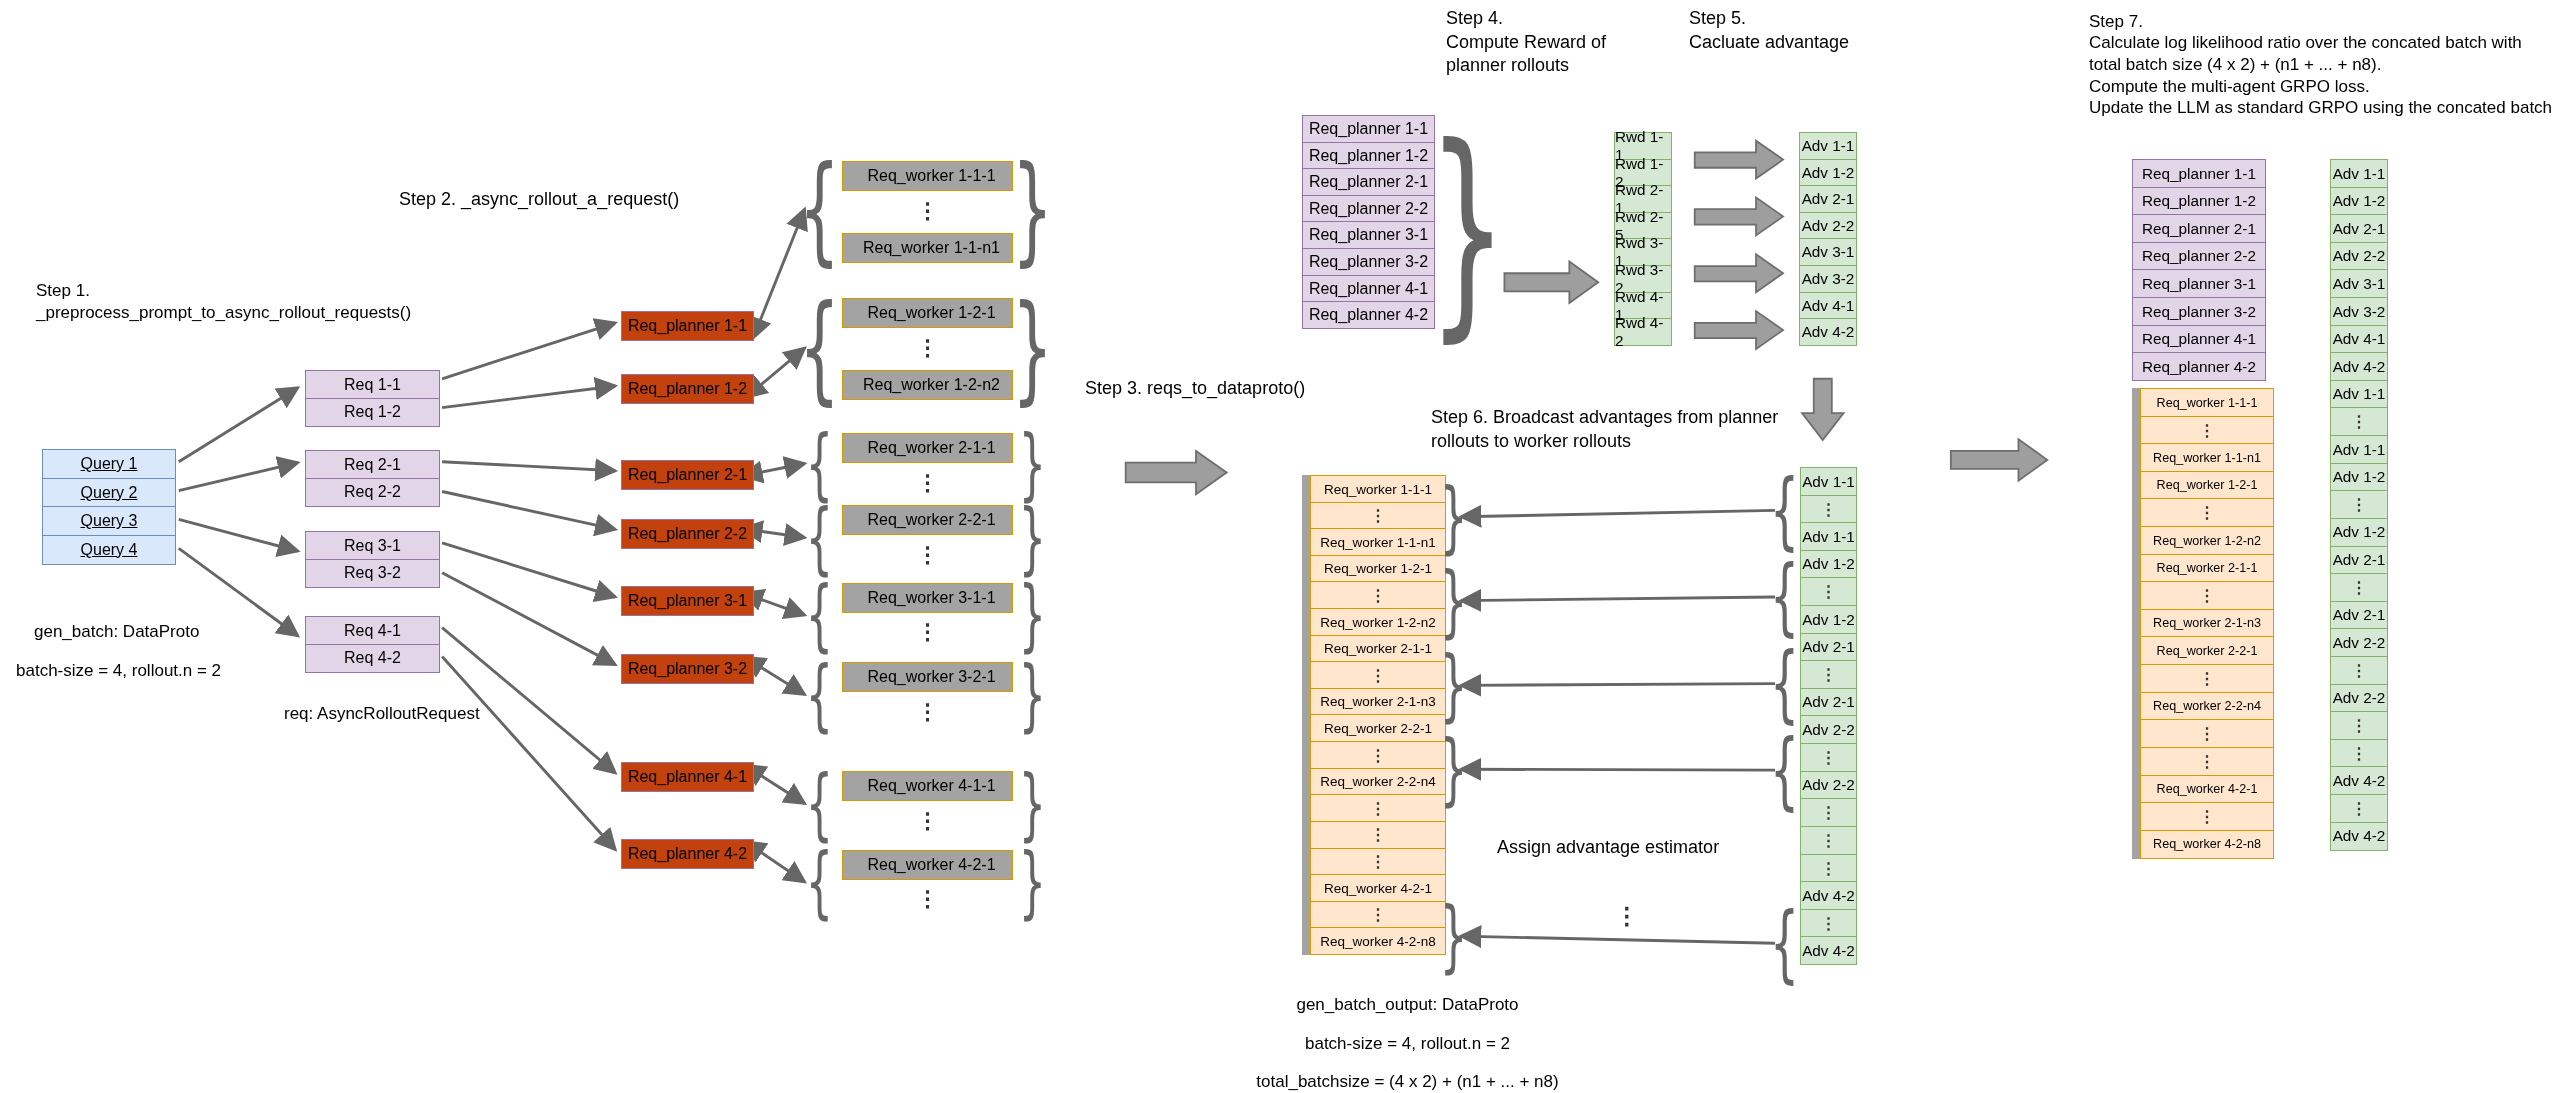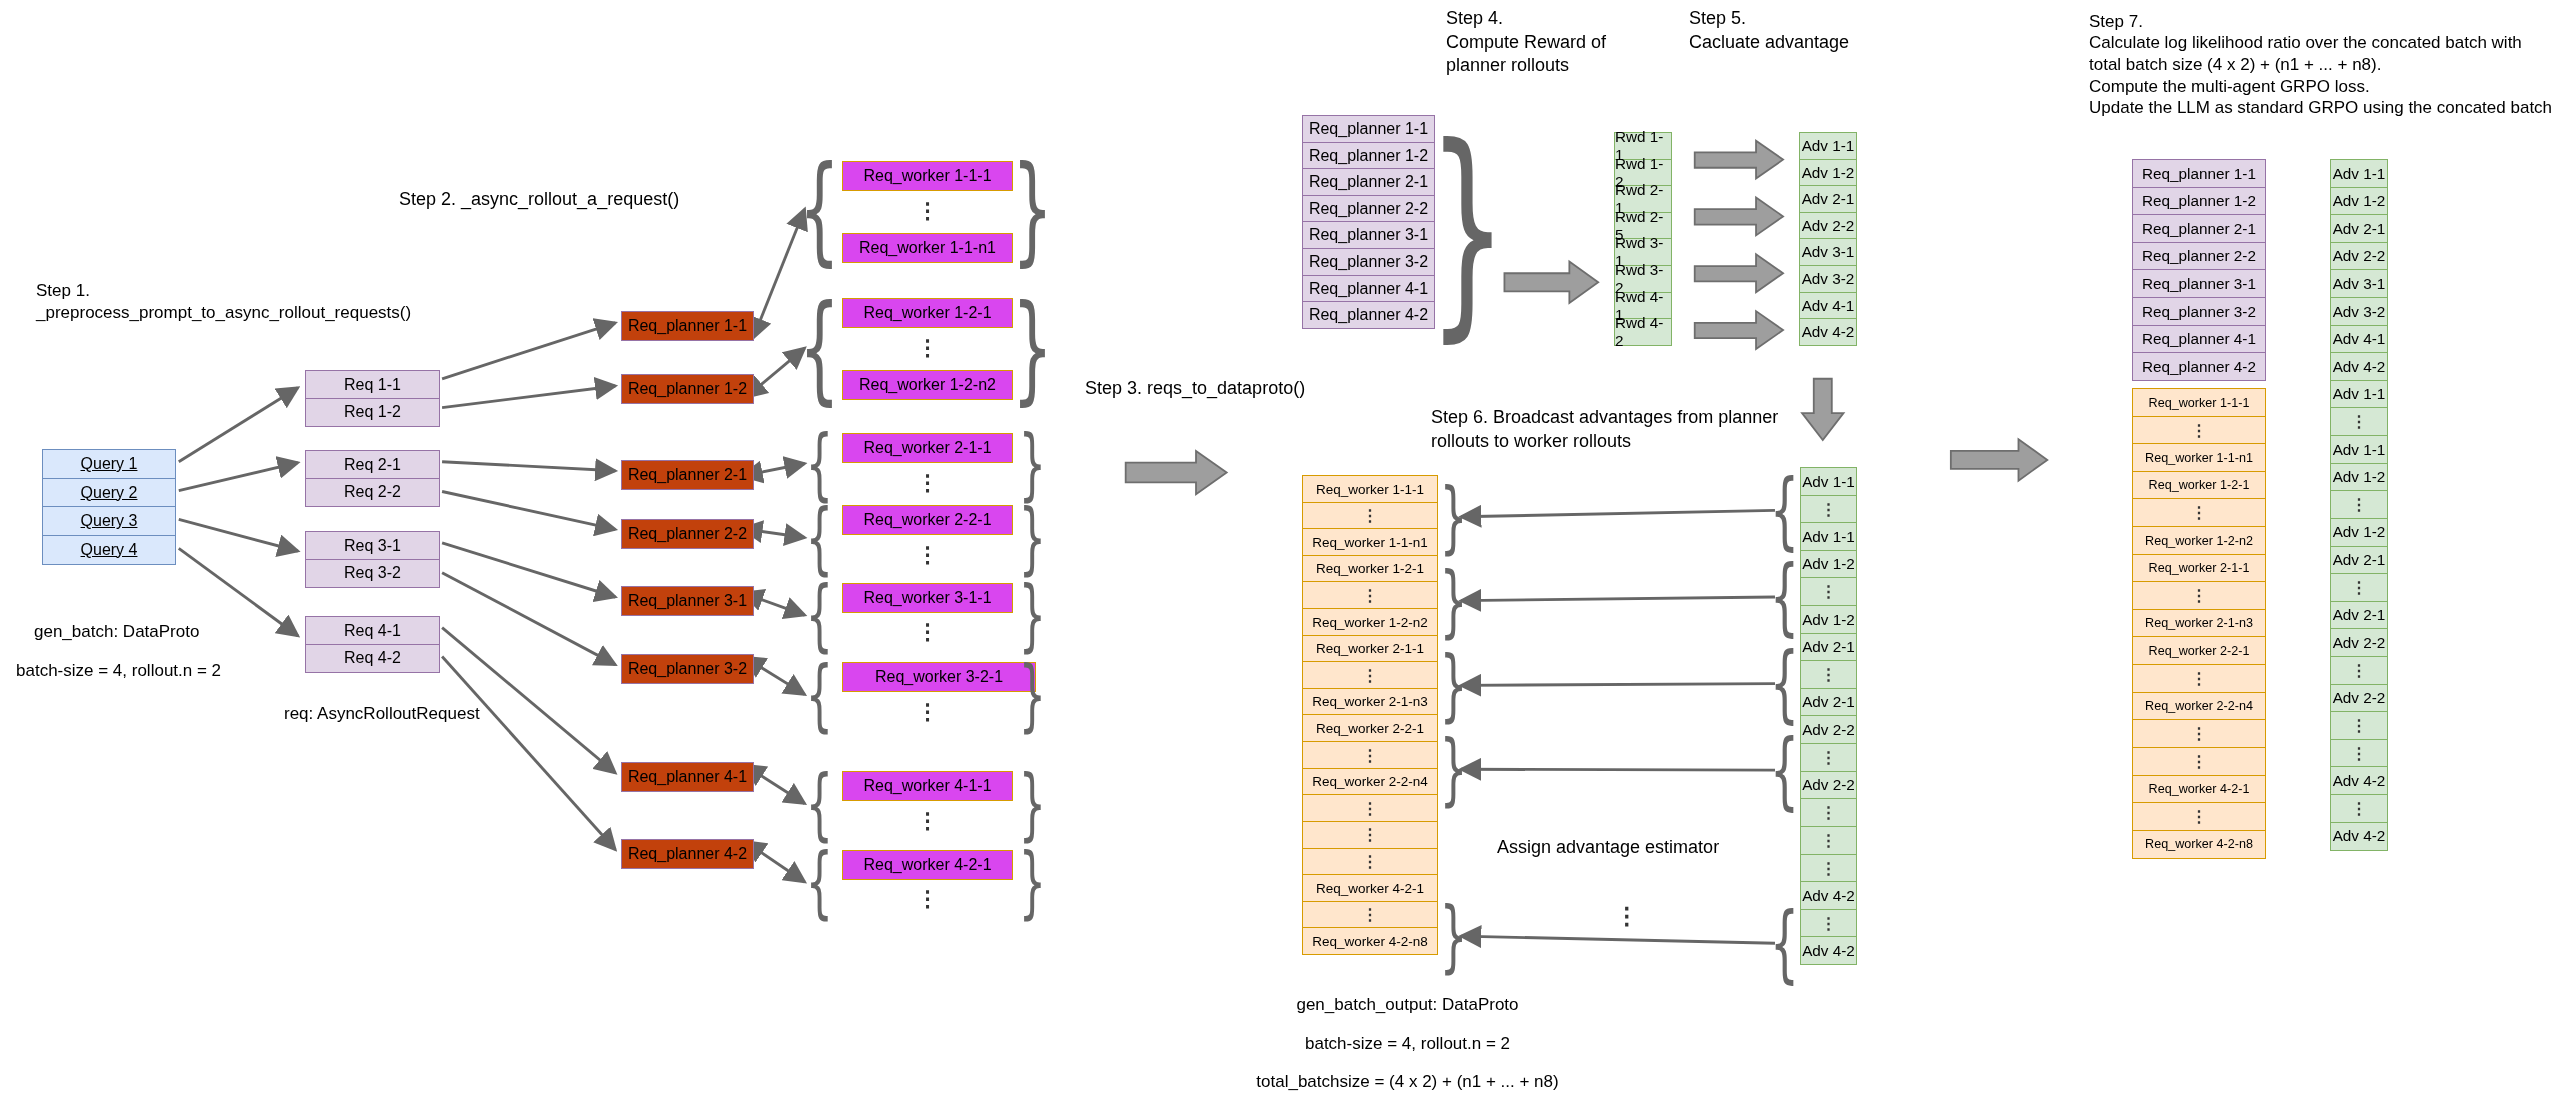--- a/index.html
+++ b/index.html
@@ -8,21 +8,21 @@
   svg.overlay{position:absolute;left:0;top:0;width:2576px;height:1093px;pointer-events:none;}
 
   .steptext{position:absolute;font-size:18px;line-height:23.5px;white-space:pre-line;}
   .small{font-size:17px;line-height:21.6px;}
   .note{position:absolute;font-size:17px;}
 
   .box{position:absolute;display:flex;align-items:center;justify-content:center;
        box-sizing:border-box;border:1.4px solid;font-size:16px;}
   .blue{background:#dae8fc;border-color:#6c8ebf;}
   .purple{background:#c2410c;border-color:#9673a6;}
-  .orange{background:#d946ef;border-color:#d79b00;}
+  .orange{background:#a3a3a3;border-color:#d79b00;padding-left:8px;}
   .green{background:#d5e8d4;border-color:#82b366;}
 
   .vlist{position:absolute;}
   .vlist .cell{box-sizing:border-box;border:1.4px solid;height:var(--ch);margin-top:-1.4px;
                display:flex;align-items:center;justify-content:center;font-size:var(--fs,16px);}
   .vlist .cell:first-child{margin-top:0;}
   .vlist.blue .cell{background:#dae8fc;border-color:#6c8ebf;}
   .vlist.purple .cell{background:#e1d5e7;border-color:#9673a6;}
   .vlist.orange .cell{background:#ffe6cc;border-color:#d79b00;}
   .vlist.green .cell{background:#d5e8d4;border-color:#82b366;}
@@ -162,21 +162,21 @@
 
   <div class="box orange" style="left:842px;top:433px;width:171px;height:30px;">Req_worker 2-1-1</div>
   <div class="vdots" style="left:842px;top:465px;height:36px;">⋮</div>
 
   <div class="box orange" style="left:842px;top:505px;width:171px;height:30px;">Req_worker 2-2-1</div>
   <div class="vdots" style="left:842px;top:537px;height:36px;">⋮</div>
 
   <div class="box orange" style="left:842px;top:583px;width:171px;height:30px;">Req_worker 3-1-1</div>
   <div class="vdots" style="left:842px;top:614px;height:36px;">⋮</div>
 
-  <div class="box orange" style="left:842px;top:662px;width:194px;height:30px;">Req_worker 3-2-1</div>
+  <div class="box orange" style="left:842px;top:662px;width:171px;height:30px;">Req_worker 3-2-1</div>
   <div class="vdots" style="left:842px;top:694px;height:36px;">⋮</div>
 
   <div class="box orange" style="left:842px;top:771px;width:171px;height:30px;">Req_worker 4-1-1</div>
   <div class="vdots" style="left:842px;top:803px;height:36px;">⋮</div>
 
   <div class="box orange" style="left:842px;top:850px;width:171px;height:30px;">Req_worker 4-2-1</div>
   <div class="vdots" style="left:842px;top:881px;height:36px;">⋮</div>
 
   <div class="brace" style="left:806px;top:153px;height:112px;font-size:117px;">{</div>
   <div class="brace" style="left:1019px;top:153px;height:112px;font-size:117px;">}</div>

